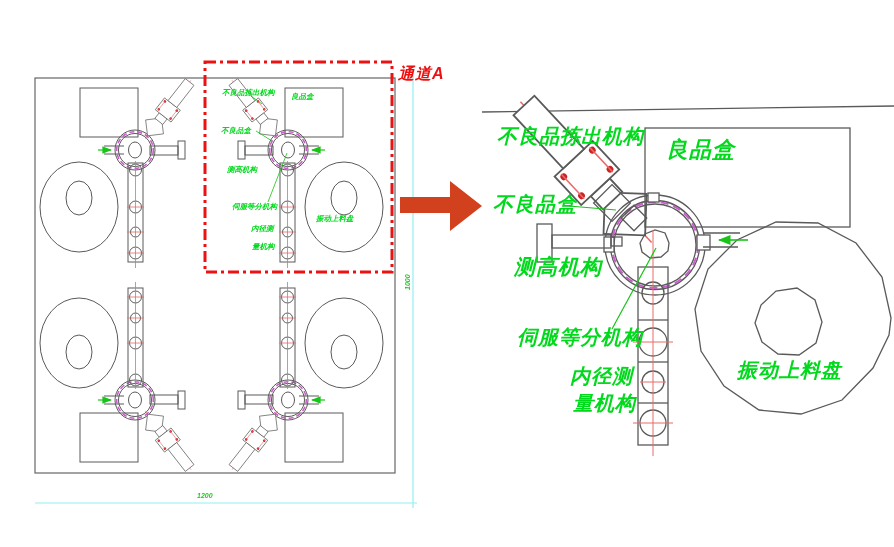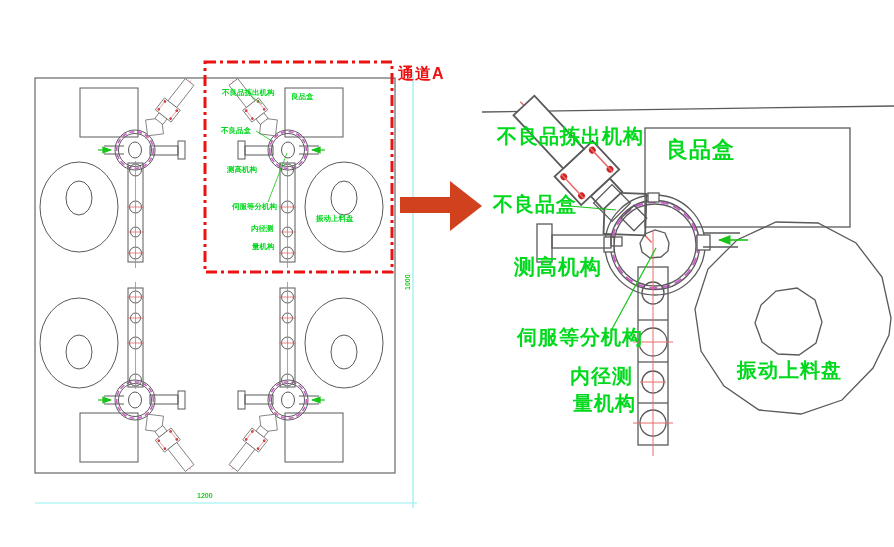--- a/index.html
+++ b/index.html
@@ -1,17 +1,17 @@
 <!DOCTYPE html>
 <html><head>
 <meta charset="utf-8">
 <style>
   html,body{margin:0;padding:0;background:#fff;}
   .canvas{position:relative;width:894px;height:547px;background:#ffffff;overflow:hidden;
-          font-family:"Liberation Sans",sans-serif;}
+          font-family:"Liberation Sans",sans-serif;font-style:italic;}
   svg{position:absolute;left:0;top:0;}
   .lbl{position:absolute;color:#00D91C;font-weight:bold;white-space:nowrap;line-height:1;}
   .lbl-lg{font-size:20px;letter-spacing:1px;}
   .lbl-sm{font-size:7.5px;letter-spacing:0;}
   .dim{position:absolute;color:#21CC21;font-size:7px;font-weight:bold;white-space:nowrap;line-height:1;}
   .dim-v{transform:rotate(-90deg);transform-origin:left top;}
   .channel{position:absolute;color:#EE1010;font-size:16px;font-weight:bold;letter-spacing:1px;
            white-space:nowrap;line-height:1;}
 </style>
 </head>

